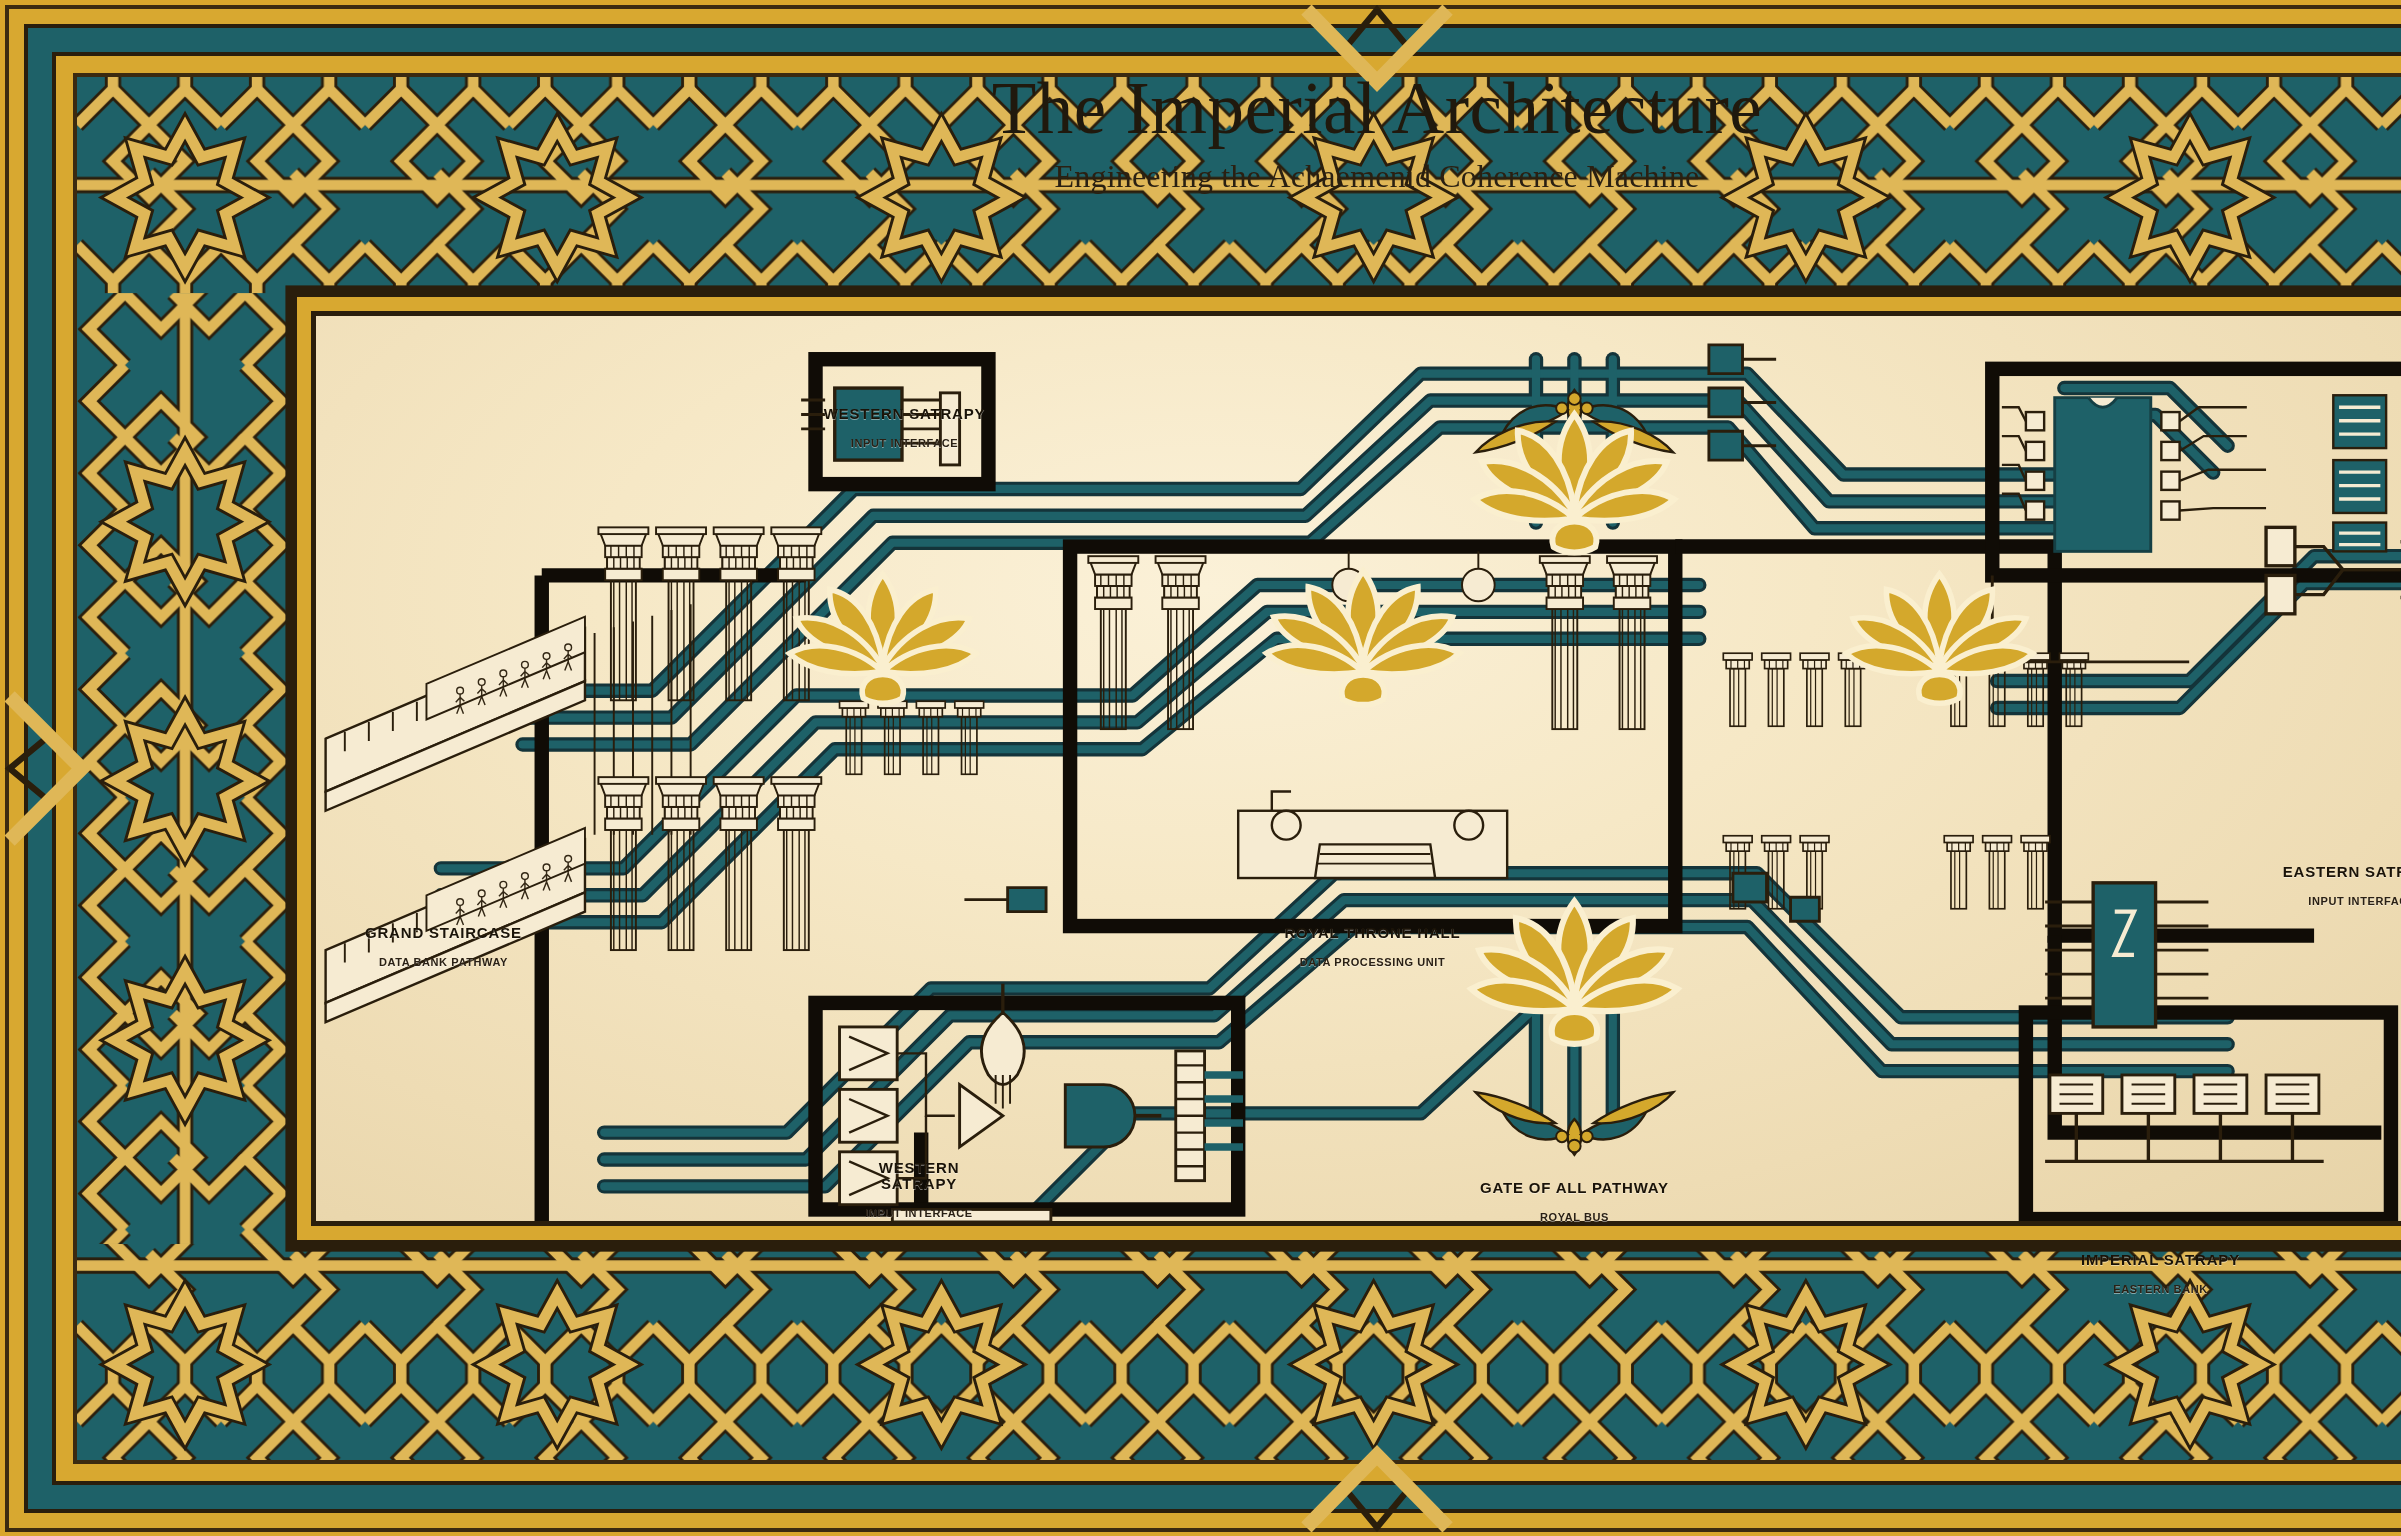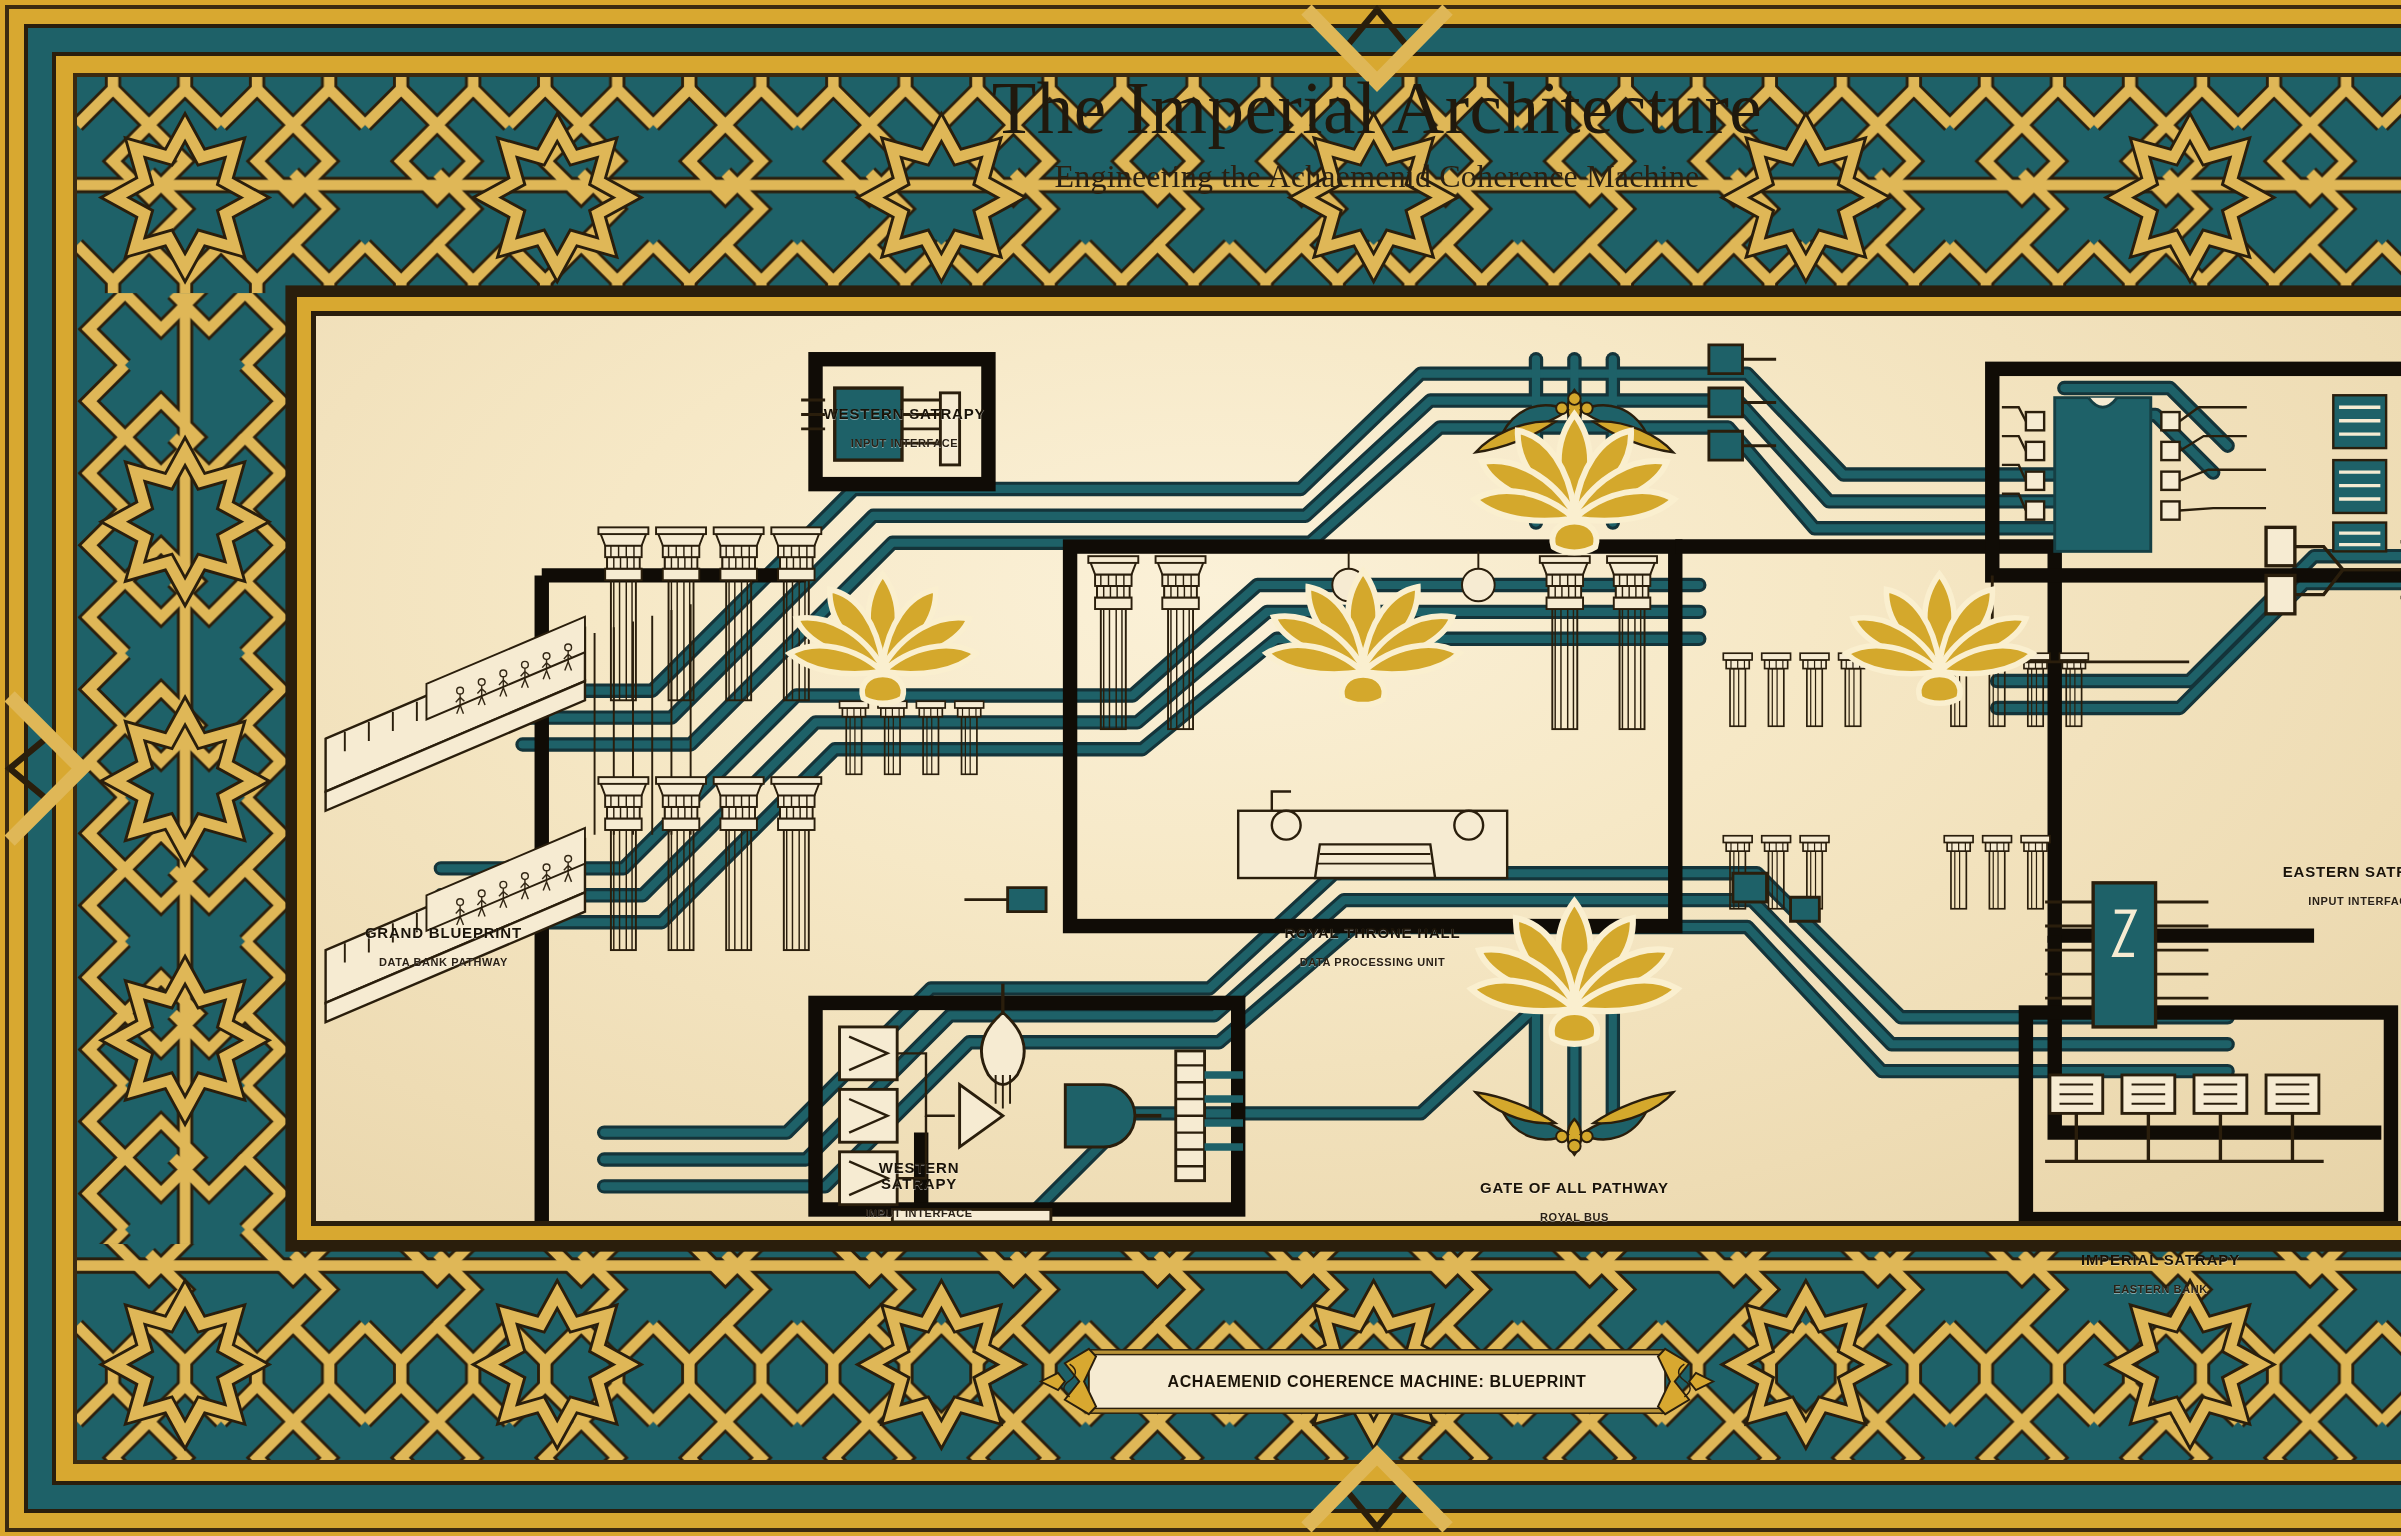--- a/index.html
+++ b/index.html
@@ -582,21 +582,21 @@
         </g>
       </g>
     </svg>
 
     <div class="lbl" style="left:485px;top:57px;width:207px;">
       <div class="l1">WESTERN SATRAPY</div>
       <div class="l2">INPUT INTERFACE</div>
     </div>
 
     <div class="lbl" style="left:14.4px;top:576px;width:226px;">
-      <div class="l1">GRAND BLUEPRINT</div>
+      <div class="l1">GRAND STAIRCASE</div>
       <div class="l2">DATA BANK PATHWAY</div>
     </div>
 
     <div class="lbl" style="left:524px;top:812px;width:158px;">
       <div class="l1" style="line-height:1.05;">WESTERN SATRAPY</div>
       <div class="l2">INPUT INTERFACE</div>
     </div>
 
     <div class="lbl" style="left:927px;top:576px;width:259px;">
       <div class="l1">ROYAL THRONE HALL</div>
@@ -612,33 +612,15 @@
       <div class="l1">EASTERN SATRAPY</div>
       <div class="l2">INPUT INTERFACE</div>
     </div>
 
     <div class="lbl" style="left:1729px;top:903px;width:231px;">
       <div class="l1">IMPERIAL SATRAPY</div>
       <div class="l2">EASTERN BANK</div>
     </div>
   </div>
 
-  <div class="cartouche">
-    <svg viewBox="0 0 1520 176" style="position:absolute;inset:0;width:100%;height:100%;">
-      <rect x="160" y="28" width="1200" height="120" fill="#F6EBD2" stroke="#2A1E0C" stroke-width="4"></rect>
-      <rect x="160" y="22" width="1200" height="10" fill="#B99338" stroke="#2A1E0C" stroke-width="3"></rect>
-      <rect x="160" y="144" width="1200" height="10" fill="#B99338" stroke="#2A1E0C" stroke-width="3"></rect>
-      <g fill="#D8A830" stroke="#2A1E0C" stroke-width="4">
-        <path d="M160 20 L110 50 L140 88 L110 126 L160 156 L175 140 L150 88 L175 36 Z"></path>
-        <path d="M1360 20 L1410 50 L1380 88 L1410 126 L1360 156 L1345 140 L1370 88 L1345 36 Z"></path>
-        <path d="M96 70 L60 88 L96 106 L110 88 Z"></path>
-        <path d="M1424 70 L1460 88 L1424 106 L1410 88 Z"></path>
-      </g>
-      <g fill="none" stroke="#2A1E0C" stroke-width="3">
-        <path d="M120 52 q24 16 0 34 q-24 16 0 34"></path>
-        <path d="M1400 52 q-24 16 0 34 q24 16 0 34"></path>
-      </g>
-    </svg>
-    <div class="cart-text">ACHAEMENID COHERENCE MACHINE: BLUEPRINT</div>
-  </div>
 
 </div>
 
 
 </body></html>

